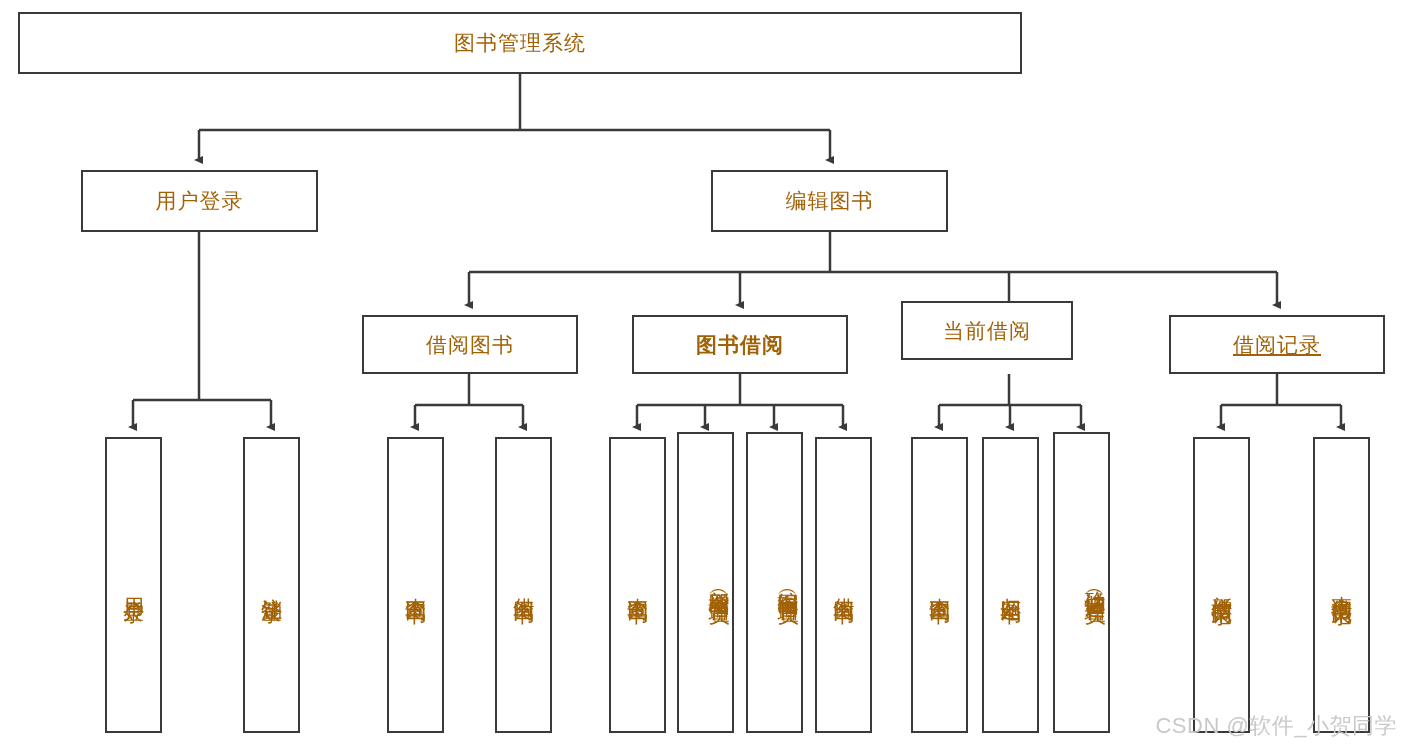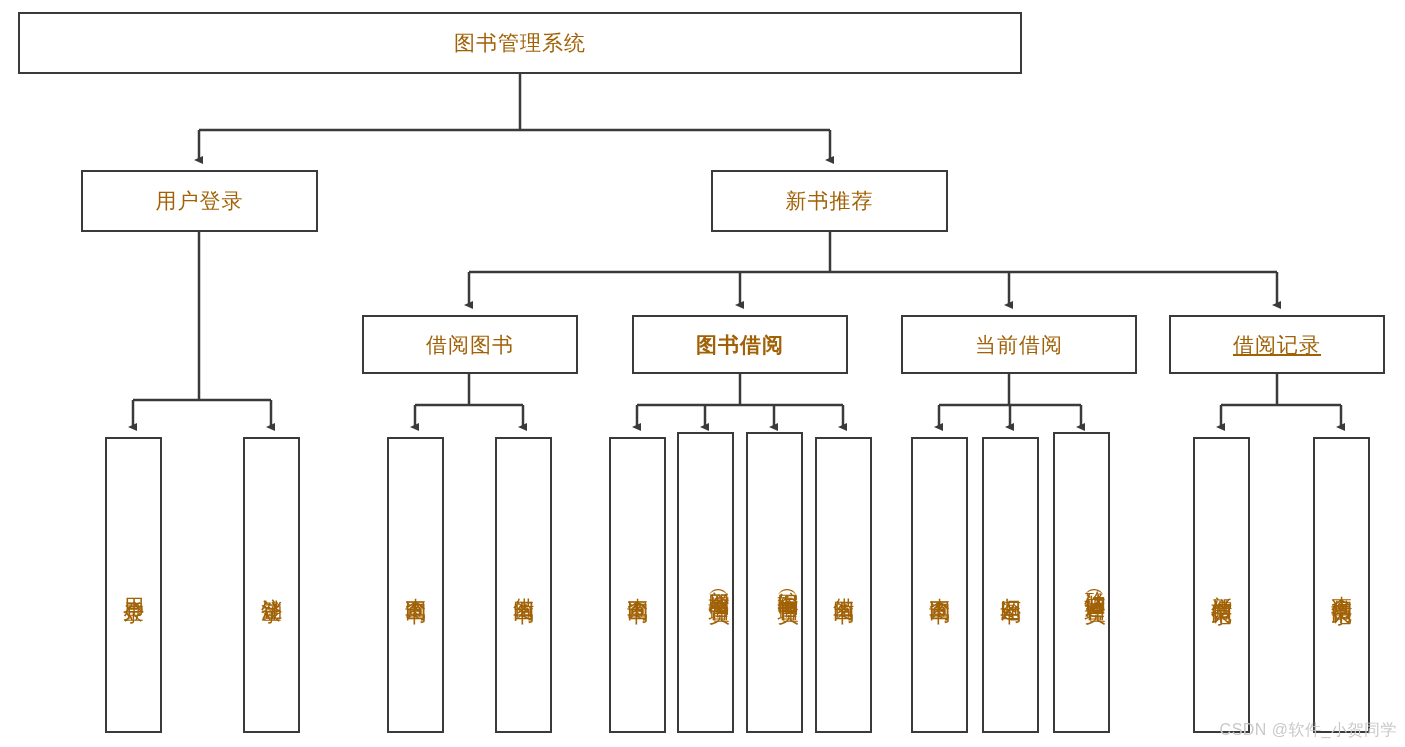--- a/index.html
+++ b/index.html
@@ -47,21 +47,21 @@
     padding: 4px 0;
     white-space: nowrap;
   }
   .node-v.align-top {
     align-items: flex-start;
   }
   .watermark {
     position: absolute;
     right: 8px;
     bottom: 6px;
-    font-size: 16px;
+    font-size: 22px;
     color: #c9c9c9;
     letter-spacing: 0.5px;
     white-space: nowrap;
     text-align: center;
   }
 </style>
 </head>
 <body>
 
 <div id="canvas">
@@ -122,30 +122,30 @@
   </svg>
 
   <div class="node node-h" style="left:18px; top:12px; width:1004px; height:62px;">
     <span>图书管理系统</span>
   </div>
 
   <div class="node node-h" style="left:81px; top:170px; width:237px; height:62px;">
     <span>用户登录</span>
   </div>
   <div class="node node-h" style="left:711px; top:170px; width:237px; height:62px;">
-    <span>新书推荐</span>
+    <span>编辑图书</span>
   </div>
 
   <div class="node node-h" style="left:362px; top:315px; width:216px; height:59px;">
     <span>借阅图书</span>
   </div>
   <div class="node node-h" style="left:632px; top:315px; width:216px; height:59px;font-weight:bold;">
     <span>图书借阅</span>
   </div>
-  <div class="node node-h" style="left:901px; top:315px; width:236px; height:59px;">
+  <div class="node node-h" style="left:901px; top:301px; width:172px; height:59px;">
     <span>当前借阅</span>
   </div>
   <div class="node node-h" style="left:1169px; top:315px; width:216px; height:59px;text-decoration:underline;">
     <span>借阅记录</span>
   </div>
 
   <div class="node node-v" style="left:105px; top:437px; width:57px; height:296px;">
     <span>用户登录</span>
   </div>
   <div class="node node-v" style="left:243px; top:437px; width:57px; height:296px;">

